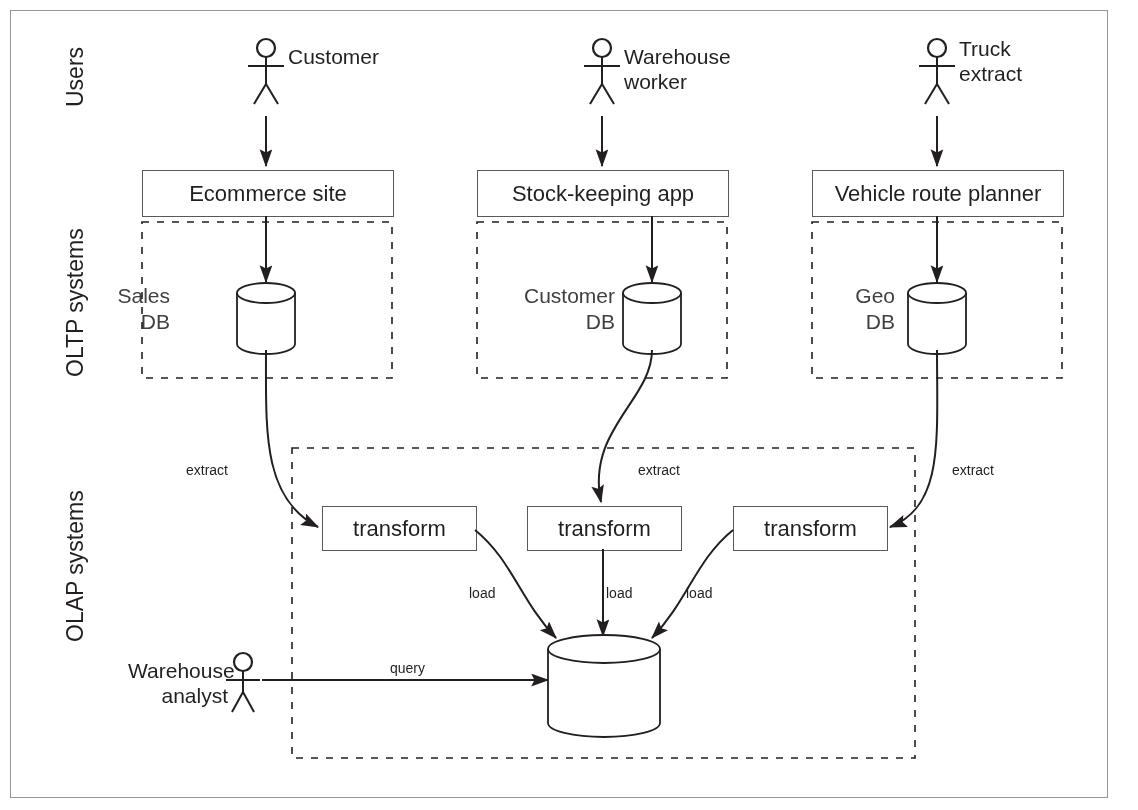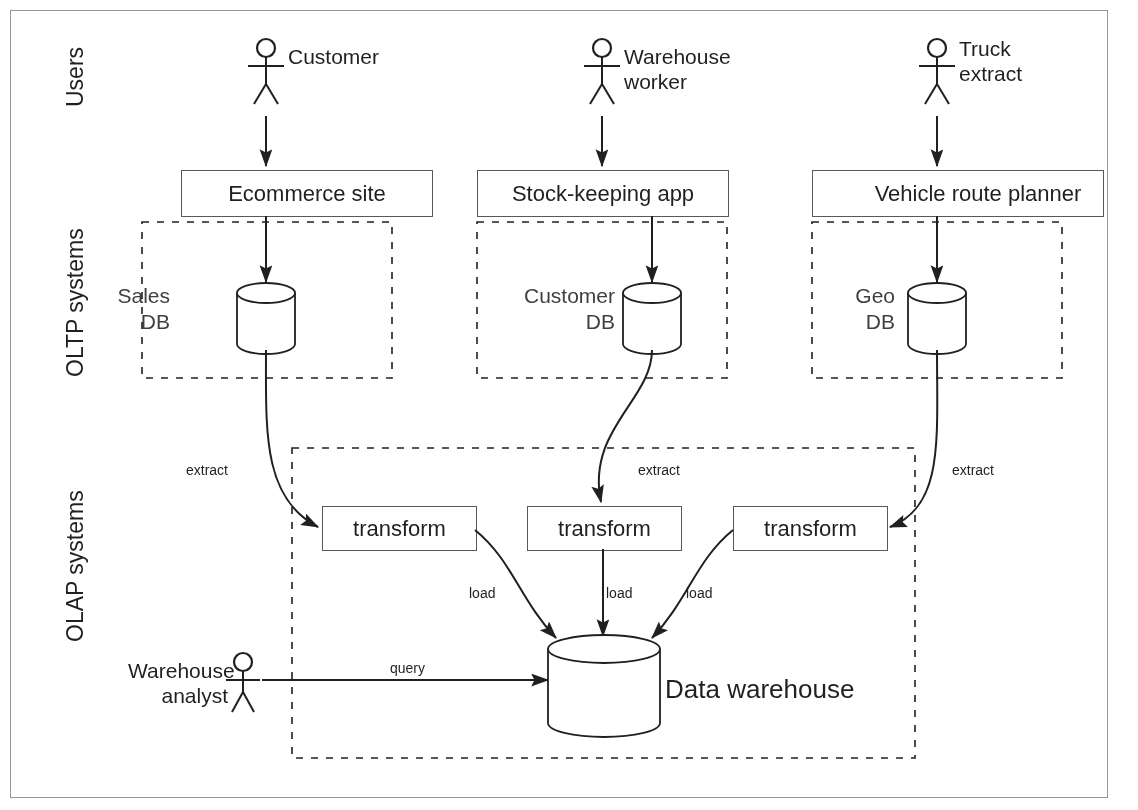--- a/index.html
+++ b/index.html
@@ -35,27 +35,27 @@
   </div>
   <div class="actorname" style="left:959px;top:36px;">
     <div>Truck</div>
     <div>extract</div>
   </div>
   <div class="actorname" style="left:128px;top:658px;text-align:right;width:100px;">
     <div>Warehouse</div>
     <div>analyst</div>
   </div>
 
-  <div class="boxlabel" style="left:142px;top:170px;width:250px;height:45px;border:1.5px solid #58595b;margin-left:39px;">
+  <div class="boxlabel" style="left:142px;top:170px;width:250px;height:45px;border:1.5px solid #58595b;">
     <span>Ecommerce site</span>
   </div>
   <div class="boxlabel" style="left:477px;top:170px;width:250px;height:45px;border:1.5px solid #58595b;">
     <span>Stock-keeping app</span>
   </div>
-  <div class="boxlabel" style="left:812px;top:170px;width:250px;height:45px;border:1.5px solid #58595b;padding-left:40px;">
+  <div class="boxlabel" style="left:812px;top:170px;width:250px;height:45px;border:1.5px solid #58595b;">
     <span>Vehicle route planner</span>
   </div>
 
   <div class="dbname" style="left:60px;top:283px;width:110px;">
     <div>Sales</div>
     <div>DB</div>
   </div>
   <div class="dbname" style="left:450px;top:283px;width:165px;">
     <div>Customer</div>
     <div>DB</div>
@@ -78,21 +78,20 @@
   <div class="plainlabel" style="left:186px;top:462px;">extract</div>
   <div class="plainlabel" style="left:638px;top:462px;">extract</div>
   <div class="plainlabel" style="left:952px;top:462px;">extract</div>
 
   <div class="plainlabel" style="left:469px;top:585px;">load</div>
   <div class="plainlabel" style="left:606px;top:585px;">load</div>
   <div class="plainlabel" style="left:686px;top:585px;">load</div>
 
   <div class="plainlabel" style="left:390px;top:660px;">query</div>
 
-  <div class="dwname" style="left:665px;top:674px;">Data warehouse</div>
 
   <svg class="layer" viewBox="0 0 1138 810" xmlns="http://www.w3.org/2000/svg">
     <defs>
       <marker id="ah" markerWidth="10" markerHeight="10" refX="8.4" refY="3.2" orient="auto" markerUnits="strokeWidth">
         <path d="M0,0 L9,3.2 L0,6.4 L1.6,3.2 z" fill="#231f20"></path>
       </marker>
     </defs>
 
     <g stroke="#231f20" fill="none" stroke-width="2">
 

